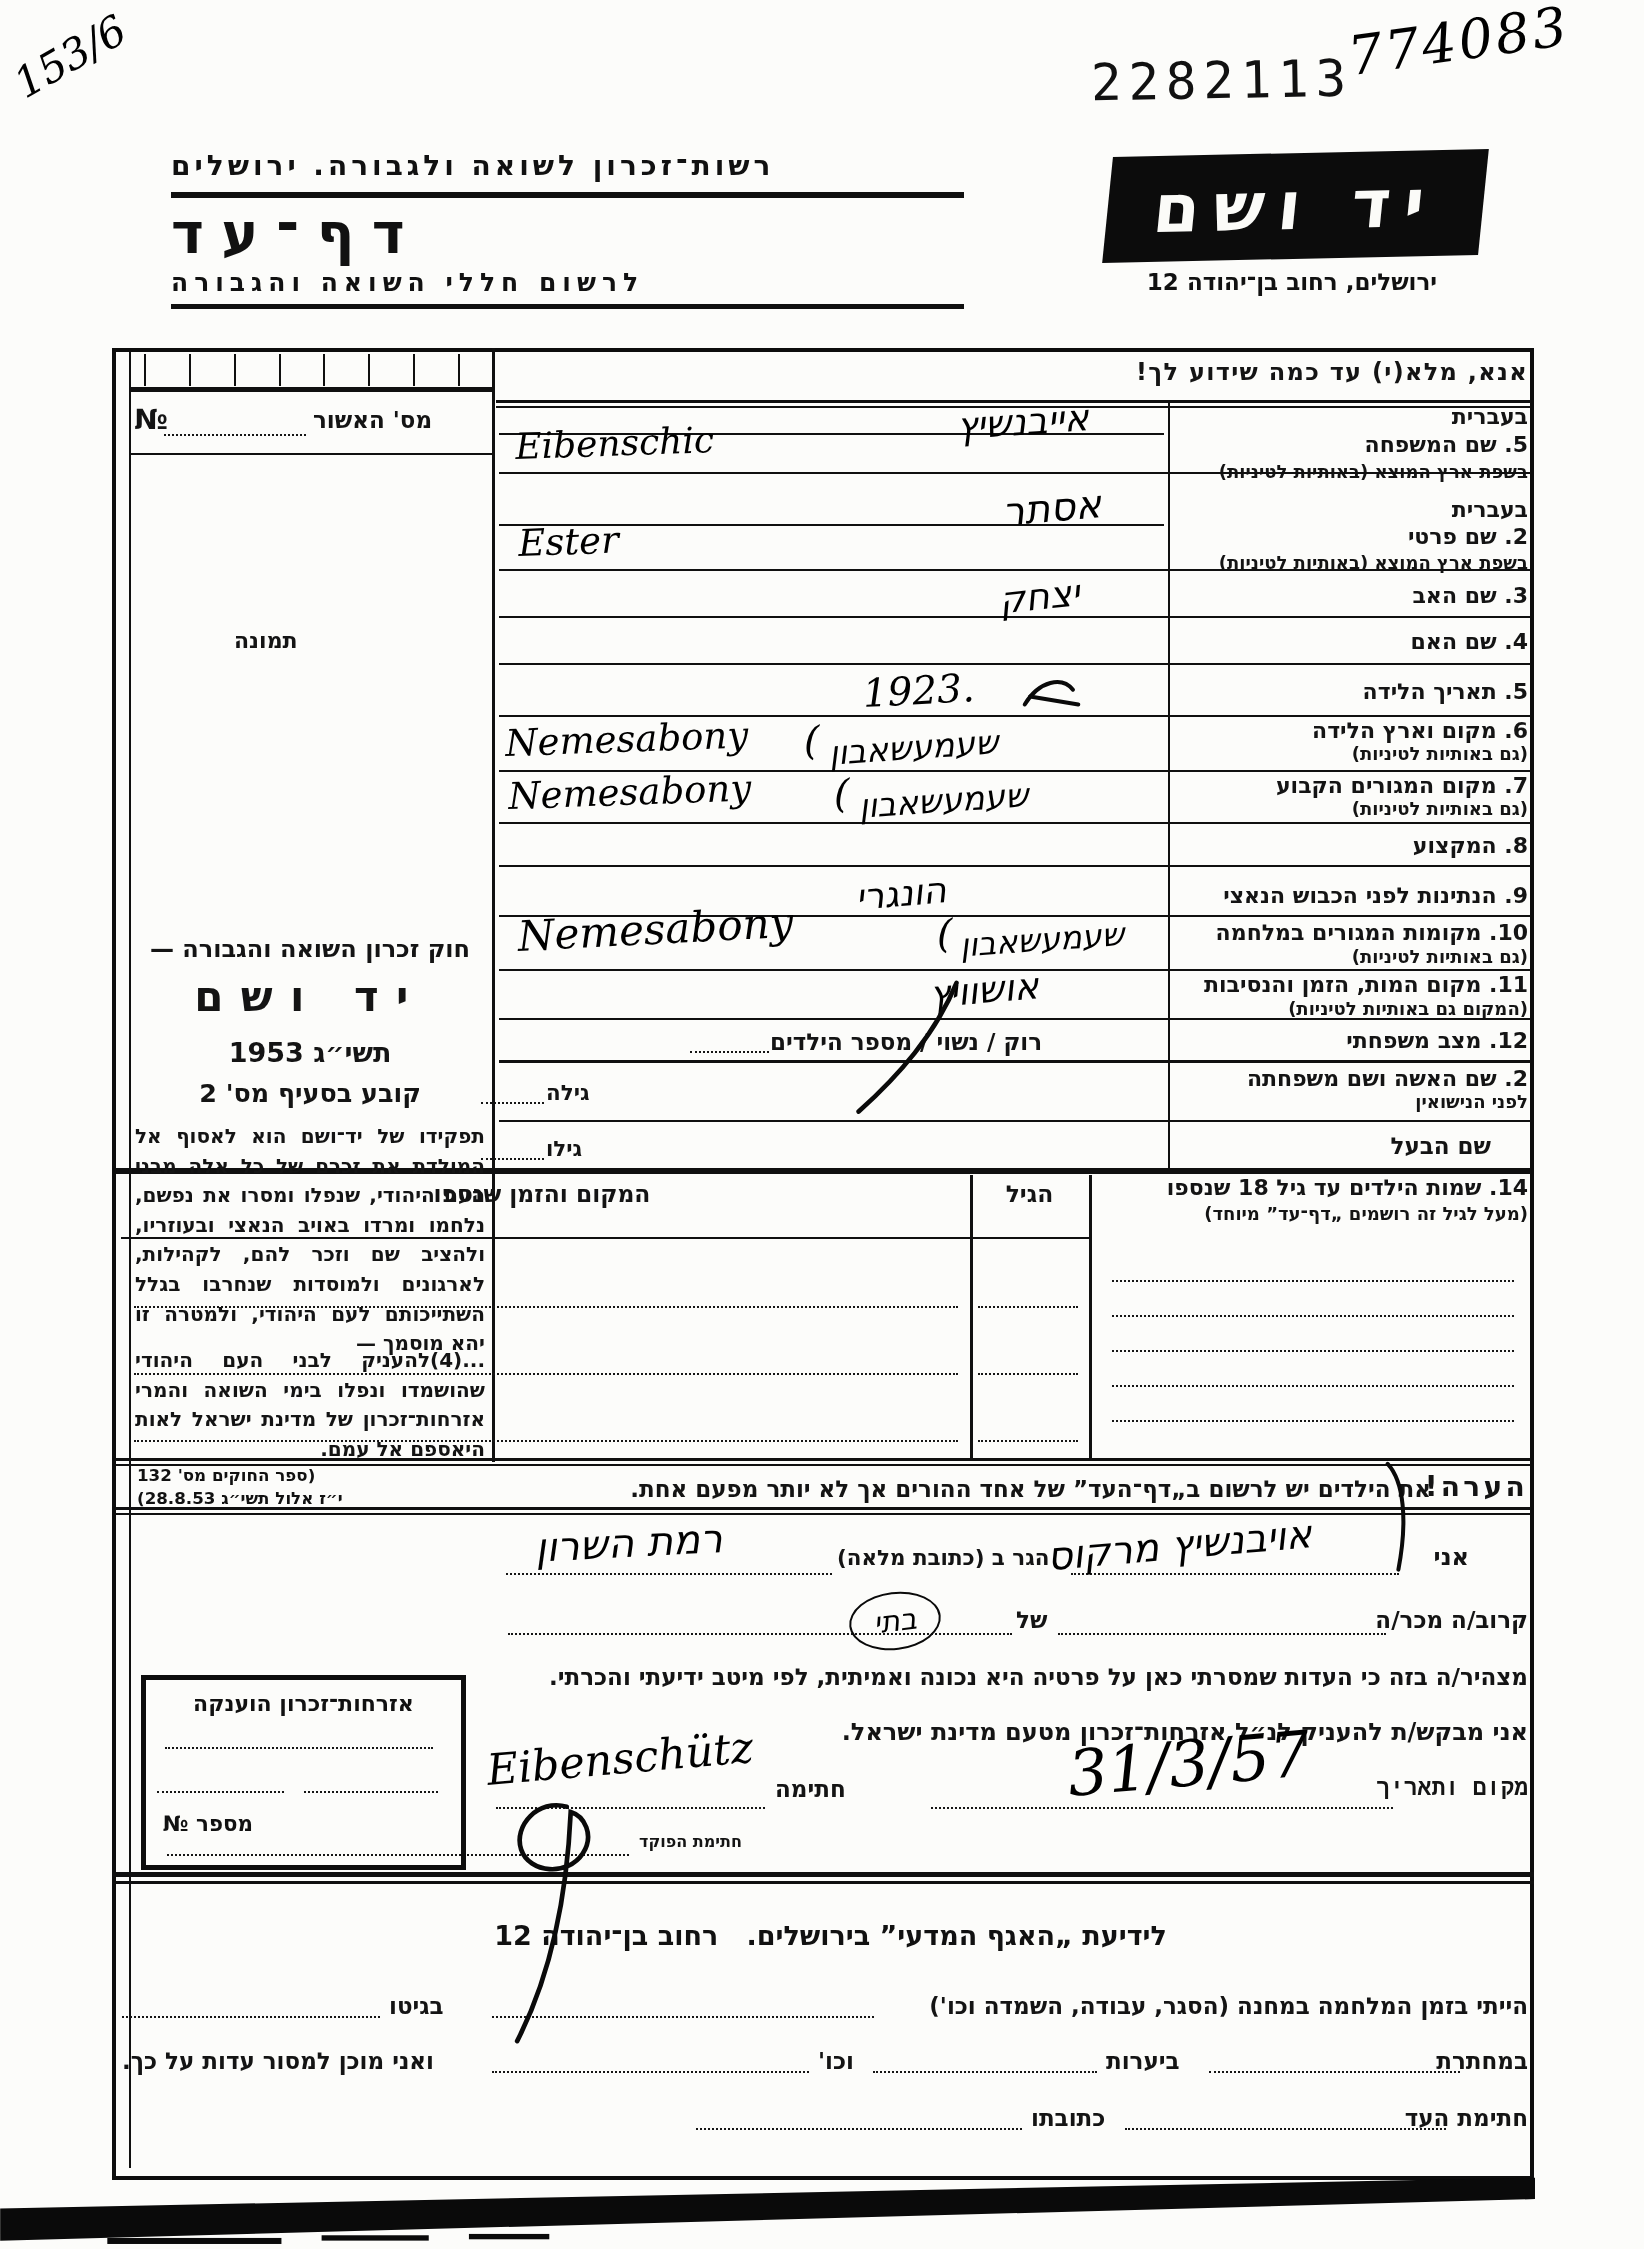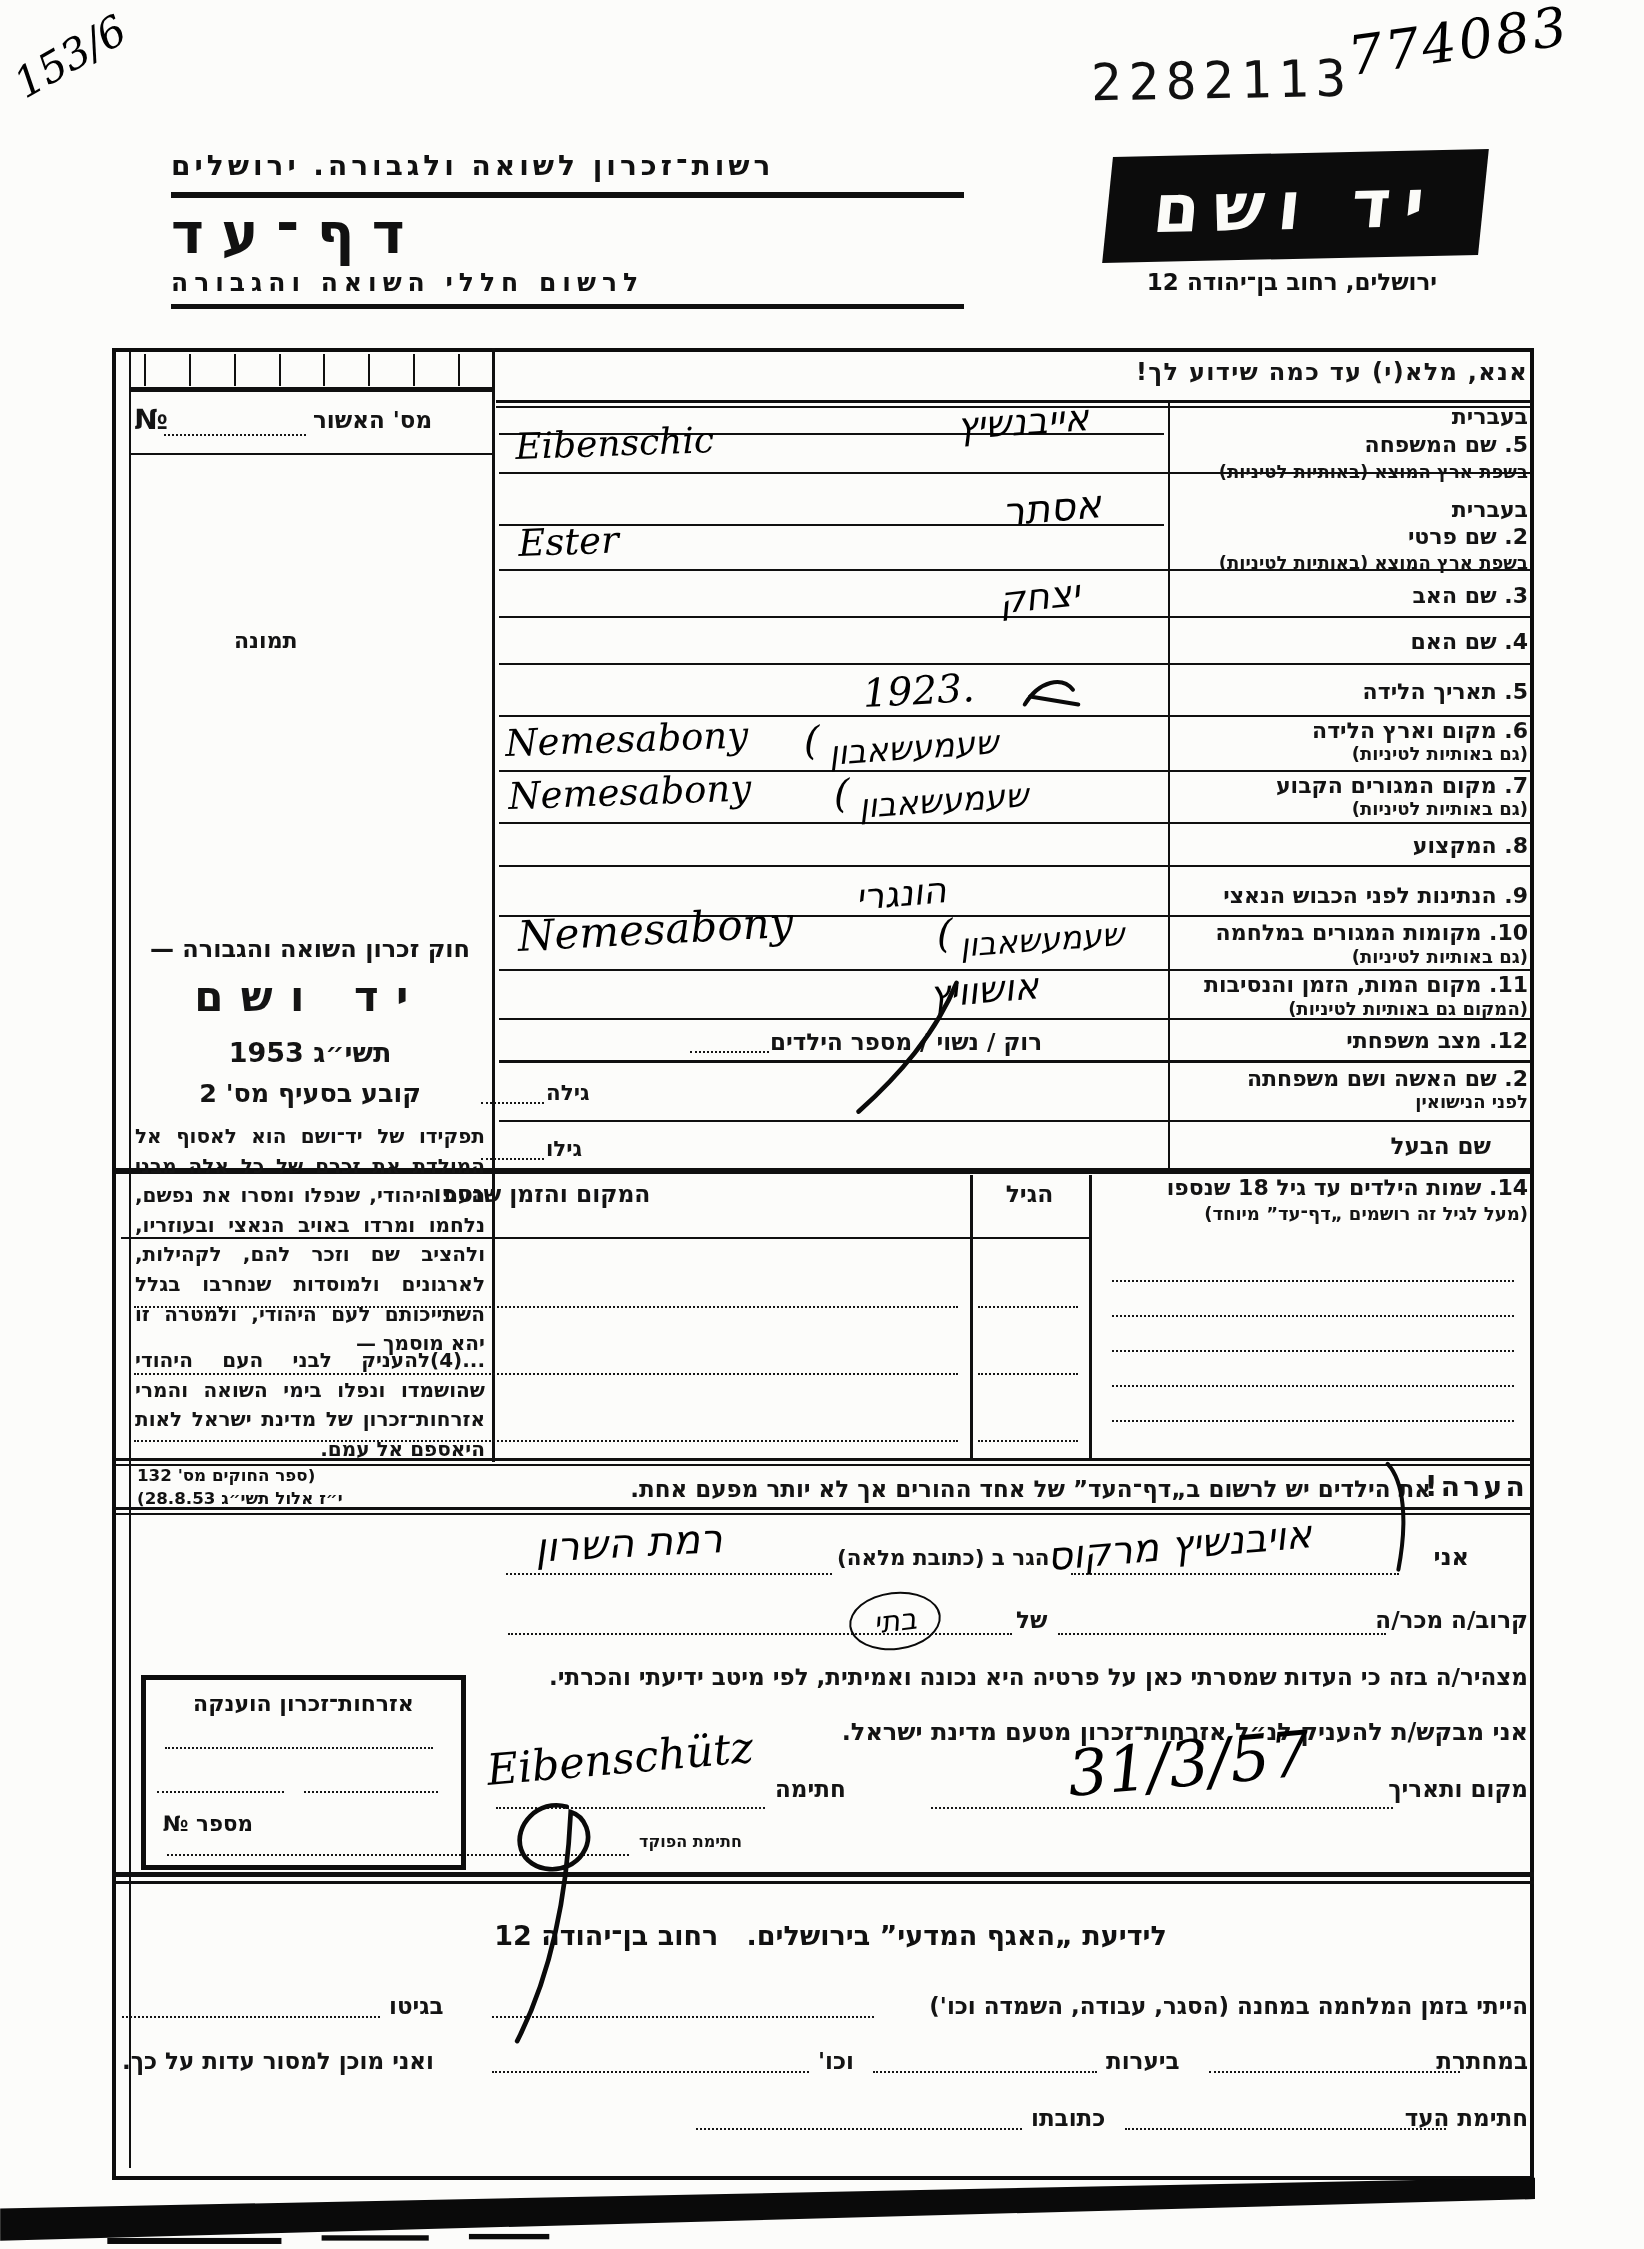--- a/index.html
+++ b/index.html
@@ -161,21 +161,21 @@
   <i class="dt" style="left:1058px;top:1633px;width:328px;"></i>
   <div class="lbl" style="left:1016px;top:1607px;font-size:23px;">של</div>
   <i class="dt" style="left:508px;top:1633px;width:504px;"></i>
   <div class="circleMark">
     <span class="hw" style="position:static;font-size:29.5px;">בתי</span>
   </div>
 
   <div class="lbl" style="right:117px;top:1664px;font-size:23px;">מצהיר/ה בזה כי העדות שמסרתי כאן על פרטיה היא נכונה ואמיתית, לפי מיטב ידיעתי והכרתי.</div>
   <div class="lbl" style="right:117px;top:1718px;font-size:24px;">אני מבקש/ת להעניק לנ״ל אזרחות־זכרון מטעם מדינת ישראל.</div>
 
-  <div class="lbl" style="right:117px;top:1776px;font-size:23px;">מקום ותאריך</div>
+  <div class="lbl" style="right:117px;top:1776px;font-size:23px;font-family:Liberation Mono, monospace;">מקום ותאריך</div>
   <i class="dt" style="left:931px;top:1807px;width:462px;"></i>
   <div class="hwl" style="left:1071px;top:1738px;font-size:63px;transform:rotate(-5deg);">31/3/57</div>
   <div class="lbl" style="left:775px;top:1776px;font-size:23px;">חתימה</div>
   <i class="dt" style="left:496px;top:1807px;width:269px;"></i>
   <div class="hwl" style="left:489px;top:1745px;font-size:43px;transform:rotate(-5deg);">Eibenschütz</div>
   <div class="lbl" style="left:639px;top:1832px;font-size:16px;">חתימת הפוקד</div>
   <i class="dt" style="left:167px;top:1854px;width:462px;"></i>
 
   <div class="grant">
     <div style="position:absolute;left:0;top:10.7px;width:100%;text-align:center;font-weight:bold;font-size:22px;">אזרחות־זכרון הוענקה</div>

